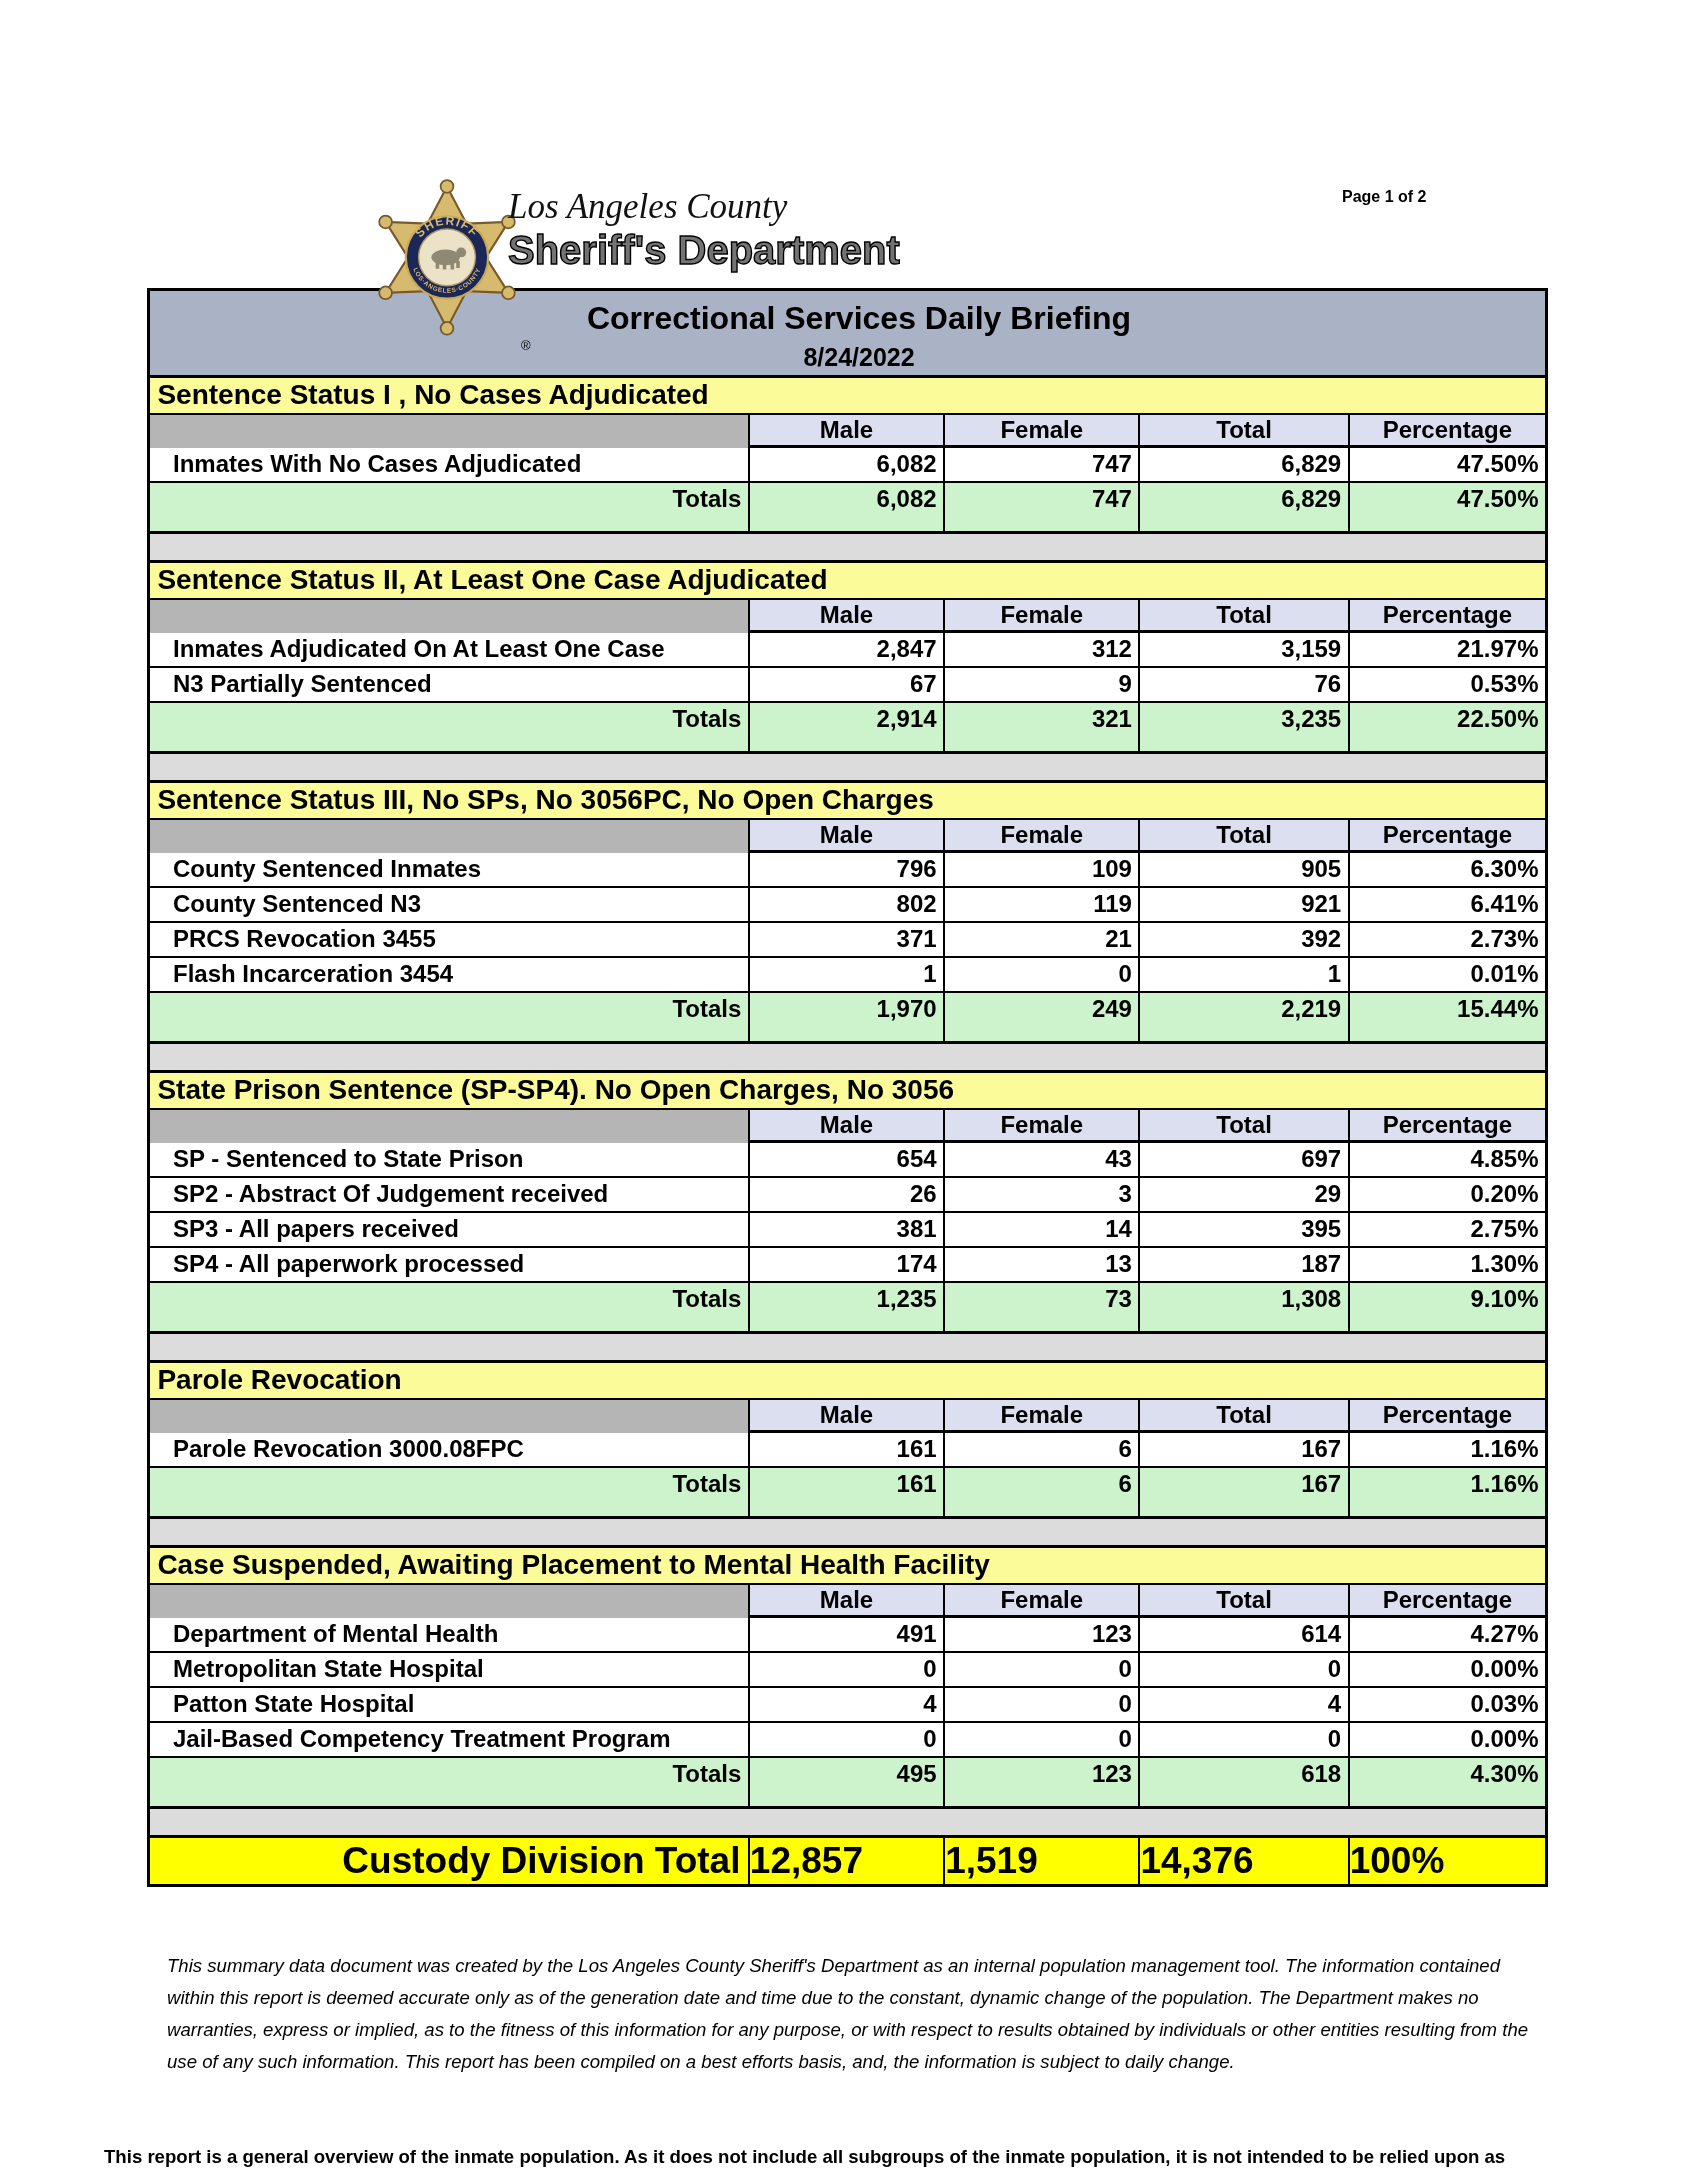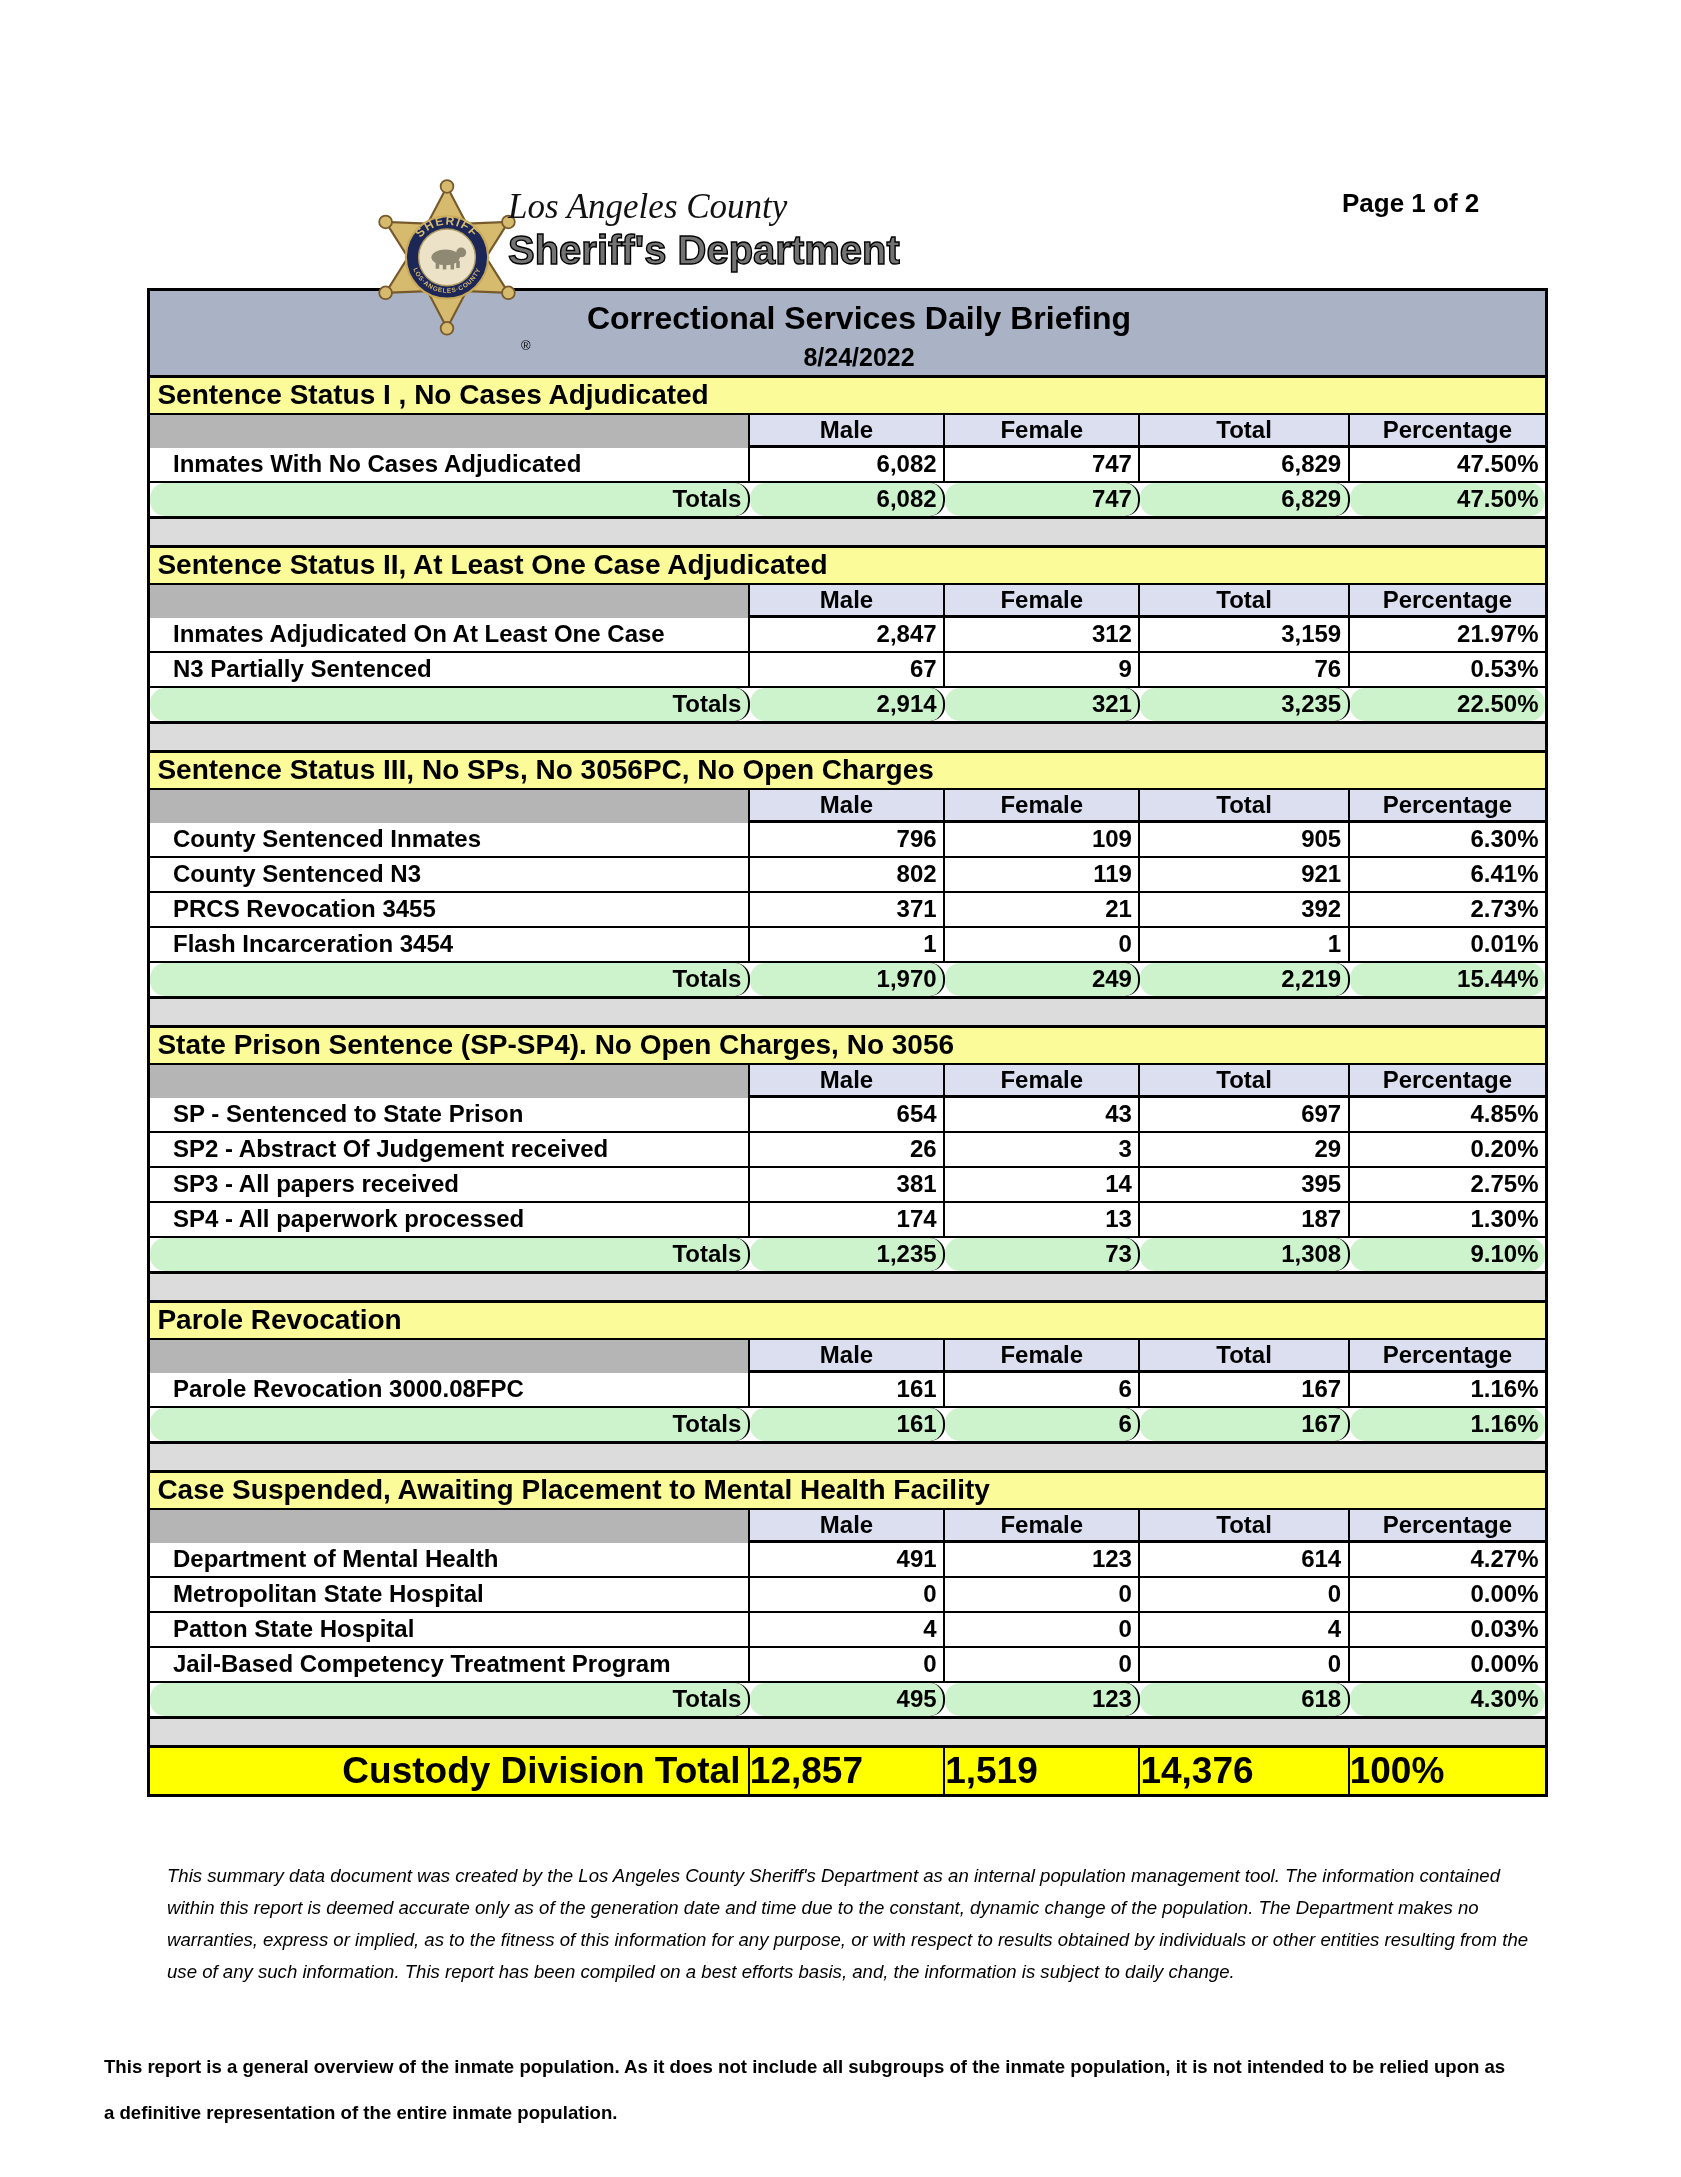--- a/index.html
+++ b/index.html
@@ -20,21 +20,21 @@
     font-family: "Liberation Serif", serif;
     font-style: italic; font-size: 35px; line-height: 41px; color: #111;
   }
   .logo-line2 {
     font-family: "Liberation Sans", sans-serif;
     font-weight: 700; font-size: 40px; line-height: 46px; letter-spacing: 0px; color: #737373;
     -webkit-text-stroke: 1.4px #000;
   }
   .page-indicator {
     position: absolute; left: 1342px; top: 188px;
-    font-size: 26px; font-weight: 700;
+    font-size: 16px; font-weight: 700;
   }
   
   .report {
     margin-left: 147px; width: 1401px;
     border: 3.7px solid #000;
     font-weight: 700;
   }
   .title-bar { background: var(--title-bar-bg); border-bottom: 3.7px solid #000; text-align: center; padding-top: 3.7px; padding-left: 23px; }
   .title-line { font-size: 32px; line-height: 46px; }
   .date-line  { font-size: 25px; line-height: 32px; padding-bottom: 1.9px; }
@@ -56,21 +56,21 @@
     border-bottom: 3.7px solid #000; border-right: 2.8px solid #000;
     font-size: 24px; text-align: center;
   }
   .hcell.last { border-right: 0; }
 
   .cell { height: 35px; line-height: 32px; font-size: 24px; border-bottom: 2.8px solid #000; background: #fff; white-space: nowrap; overflow: hidden; }
   .cell-label { border-right: 2.8px solid #000; text-align: left; padding-left: 23px; }
   .cell-num   { border-right: 2.8px solid #000; text-align: right; padding-right: 6.5px; }
   .cell-num.last { border-right: 0; }
 
-  .tcell { background: var(--totals-row-bg); height: 33px; line-height: 32px; border-bottom: 0; border-radius: 15px; }
+  .tcell { background: var(--totals-row-bg); height: 48px; line-height: 32px; border-bottom: 0; }
   .tcell-label { text-align: right; padding-right: 6.5px; border-right: 2.8px solid #000; }
 
   .gap-gray { height: 32px; background: var(--spacer-bg); border-top: 3.7px solid #000; border-bottom: 3.7px solid #000; }
 
   .grand-row { background: var(--grand-total-bg); }
   .gcell { height: 46px; line-height: 45px; font-size: 37px; font-weight: 700; border-right: 2.8px solid #000; white-space: nowrap; }
   .gcell-label { text-align: right; padding-right: 7.4px; }
   .gcell-num { padding-right: 7.4px; }
   .gcell.last { border-right: 0; }
 

